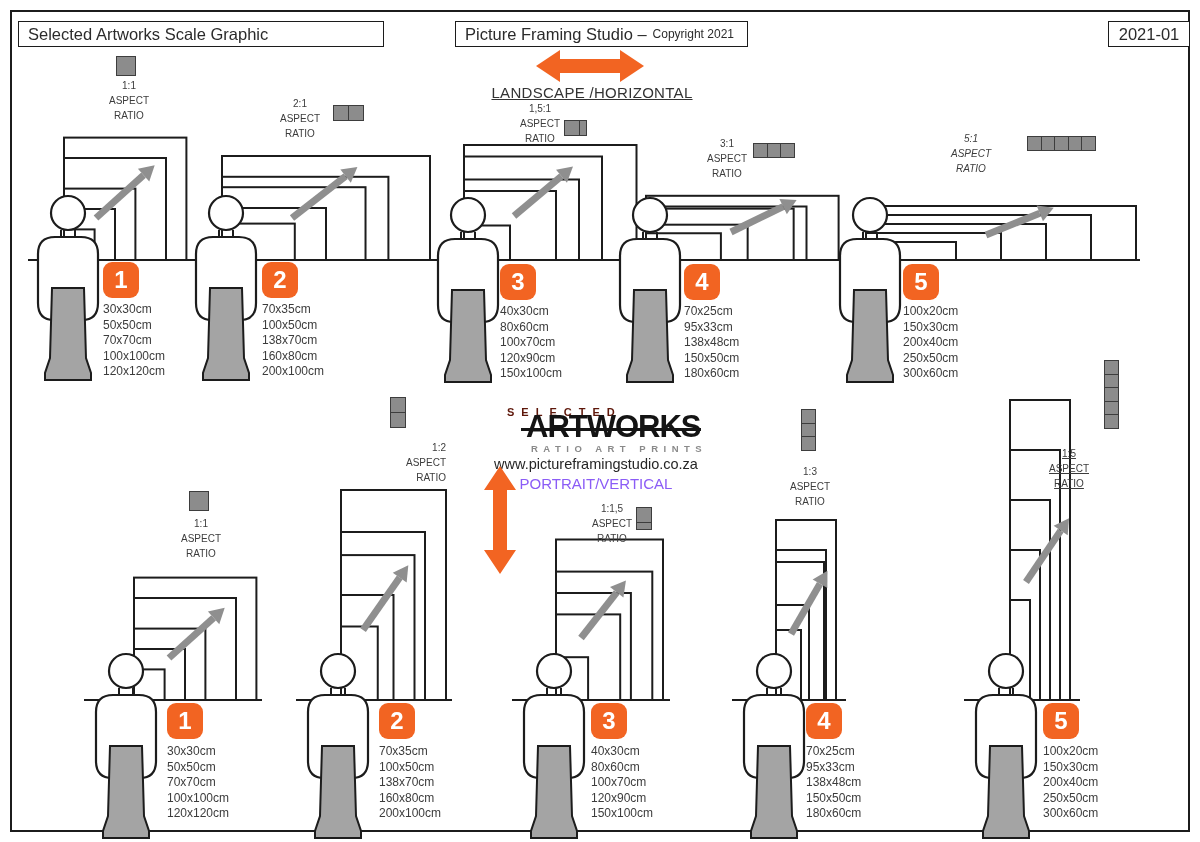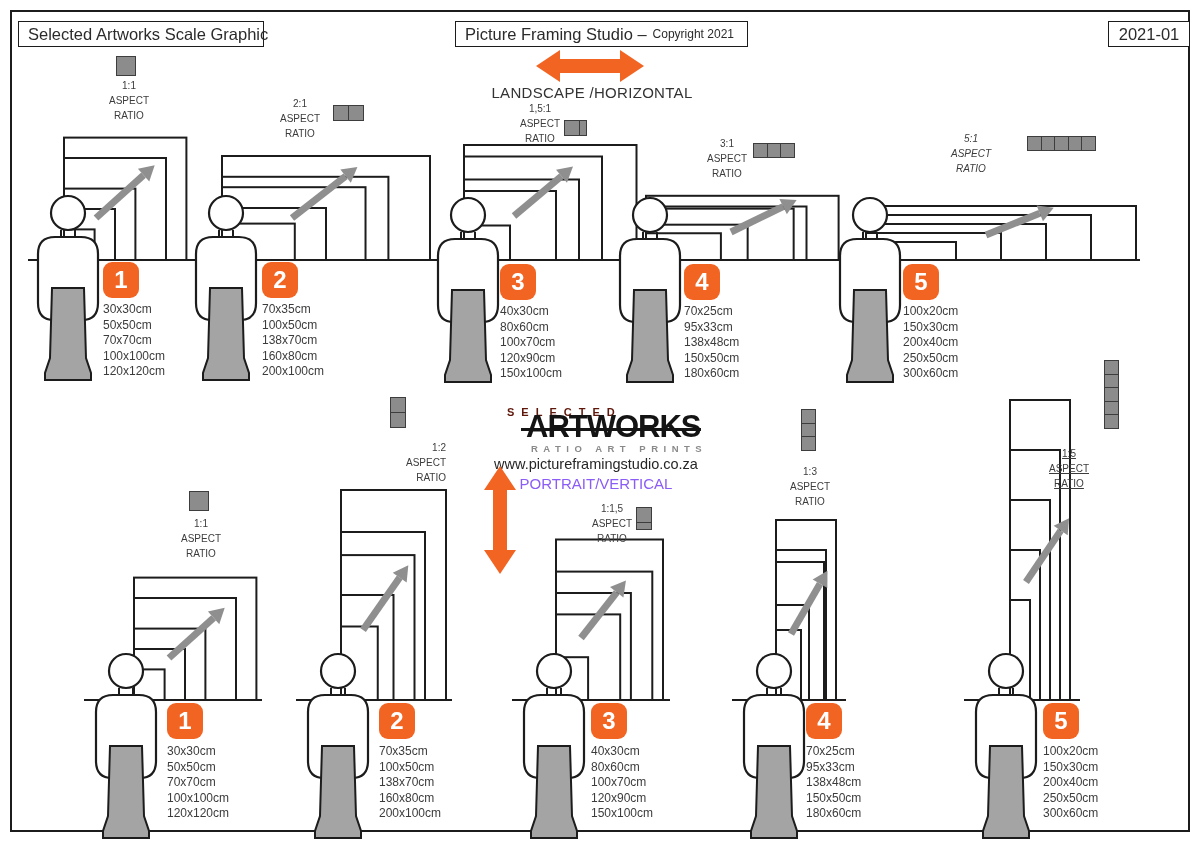--- a/index.html
+++ b/index.html
@@ -133,35 +133,35 @@
     <use href="#person-shape" xlink:href="#person-shape" transform="translate(428,194)"></use>
     <use href="#person-shape" xlink:href="#person-shape" transform="translate(610,194)"></use>
     <use href="#person-shape" xlink:href="#person-shape" transform="translate(830,194)"></use>
     <use href="#person-shape" xlink:href="#person-shape" transform="translate(86,650)"></use>
     <use href="#person-shape" xlink:href="#person-shape" transform="translate(298,650)"></use>
     <use href="#person-shape" xlink:href="#person-shape" transform="translate(514,650)"></use>
     <use href="#person-shape" xlink:href="#person-shape" transform="translate(734,650)"></use>
     <use href="#person-shape" xlink:href="#person-shape" transform="translate(966,650)"></use>
   </svg>
 
-<div class="hbox" style="left:18px;top:21px;width:246px;">
+<div class="hbox" style="left:18px;top:21px;width:366px;">
   <span class="big">Selected Artworks Scale Graphic</span>
 </div>
 <div class="hbox" style="left:455px;top:21px;width:293px;">
   <span class="big">Picture Framing Studio –</span>
   <span class="small">Copyright 2021</span>
 </div>
 <div class="hbox" style="left:1108px;top:21px;width:82px;justify-content:center;">
   <span class="big">2021-01</span>
 </div>
 
 <svg class="abs" style="left:536px;top:48px;" width="108" height="36">
   <polygon points="0,18 24,2 24,11 84,11 84,2 108,18 84,34 84,25 24,25 24,34" fill="#F26422"></polygon>
 </svg>
-<div class="section-label" style="left:487px;top:84px;width:210px;">LANDSCAPE /HORIZONTAL</div>
+<div class="section-label" style="left:487px;top:84px;width:210px;text-decoration:underline;">LANDSCAPE /HORIZONTAL</div>
 
 <div class="logo-selected">SELECTED</div>
 <div class="logo-artworks">ARTWORKS</div>
 <div class="logo-strike"></div>
 <div class="logo-tagline">RATIO ART PRINTS</div>
 <div class="logo-website">www.pictureframingstudio.co.za</div>
 <div class="portrait-label">PORTRAIT/VERTICAL</div>
 <svg class="abs" style="left:481px;top:466px;" width="38" height="108">
   <polygon points="19,0 3,24 12,24 12,84 3,84 19,108 35,84 26,84 26,24 35,24" fill="#F26422"></polygon>
 </svg>

